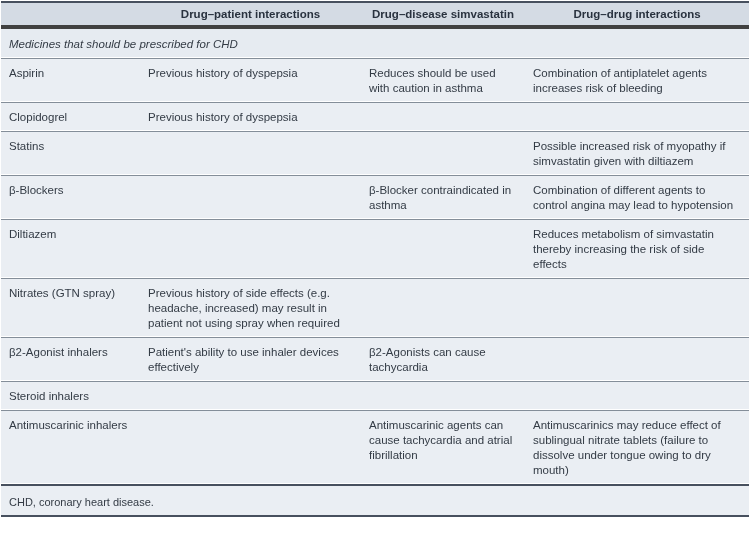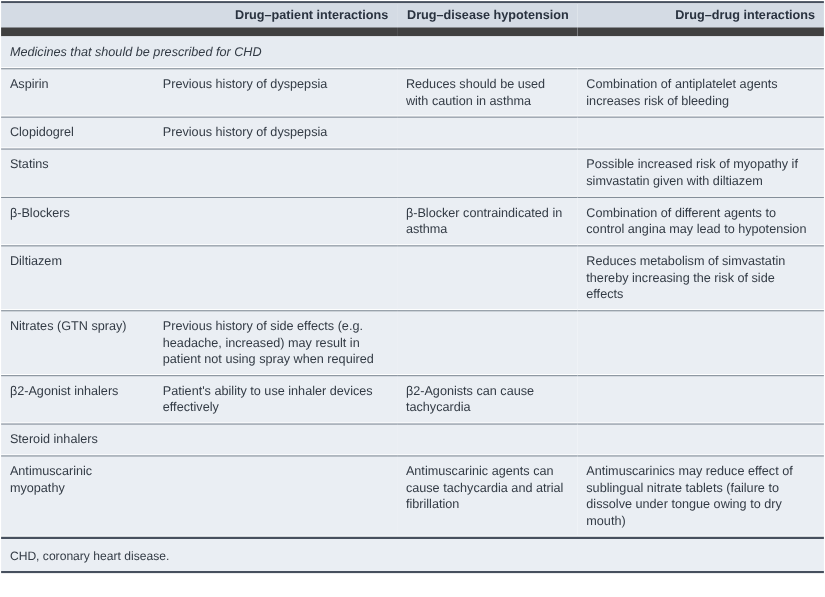--- a/index.html
+++ b/index.html
@@ -17,26 +17,26 @@
     font-family:"Liberation Sans", sans-serif;
     font-size:11.5px;
     color:#333b45;
   }
   col.c0 { width:139px; }
   col.c1 { width:221px; }
   col.c2 { width:164px; }
   col.c3 { width:224px; }
   th {
     background:#d4dbe4;
-    text-align:right;
+    text-align:center;
     font-weight:bold;
     color:#29323f;
     padding:4px 8px 4px 8px;
     vertical-align:middle;
-    border-bottom:8px solid #404040;
+    border-bottom:4px solid #404040;
     line-height:14px;
   }
   td {
     background:#eaeef3;
     vertical-align:top;
     padding:7px 8px 5px 8px;
     line-height:15px;
     border-top:1px solid #848e99;
     border-bottom:1px solid #ffffff;
     word-wrap:break-word;
@@ -73,21 +73,21 @@
     <colgroup>
       <col class="c0">
         <col class="c1">
         <col class="c2">
         <col class="c3">
     </colgroup>
     <thead>
       <tr class="rh23">
         <th></th>
         <th>Drug–patient interactions</th>
-        <th>Drug–disease hypotension</th>
+        <th>Drug–disease simvastatin</th>
         <th>Drug–drug interactions</th>
       </tr>
     </thead>
     <tbody>
       <tr class="sec rh28">
         <td colspan="4">Medicines that should be prescribed for CHD</td>
       </tr>
 
       <tr class="rh44">
         <td>Aspirin</td>
@@ -140,21 +140,21 @@
       </tr>
 
       <tr class="rh27">
         <td>Steroid inhalers</td>
         <td></td>
         <td></td>
         <td></td>
       </tr>
 
       <tr class="rh68">
-        <td>Antimuscarinic myopathy</td>
+        <td>Antimuscarinic inhalers</td>
         <td></td>
         <td>Antimuscarinic agents can cause tachycardia and atrial fibrillation</td>
         <td>Antimuscarinics may reduce effect of sublingual nitrate tablets (failure to dissolve under tongue owing to dry mouth)</td>
       </tr>
 
       <tr class="foot rh30">
         <td colspan="4">CHD, coronary heart disease.</td>
       </tr>
     </tbody>
   </table>

